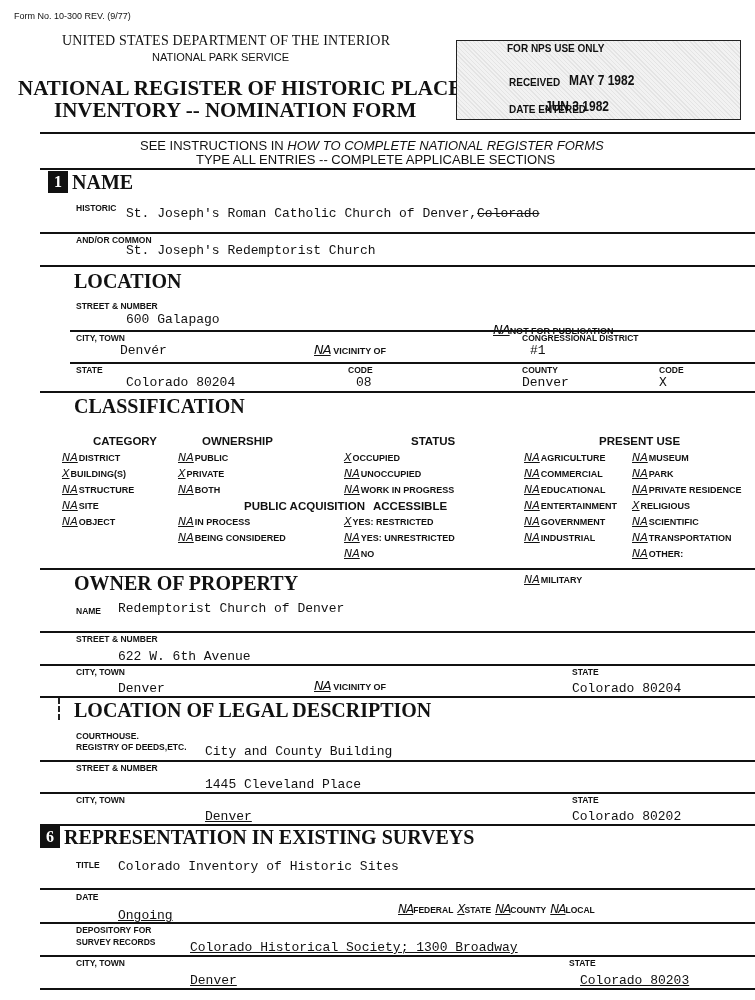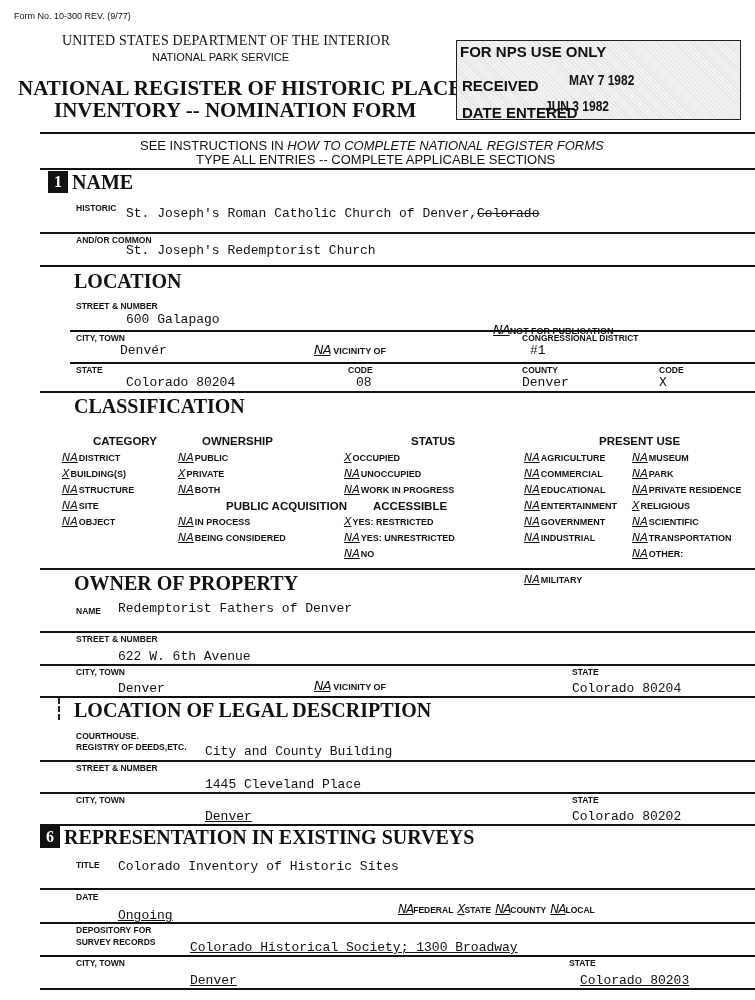--- a/index.html
+++ b/index.html
@@ -10,21 +10,21 @@
   .mono { font-family:"Liberation Mono", "DejaVu Sans Mono", monospace; }
   .hand { font-family:"DejaVu Sans", sans-serif; font-style:italic; letter-spacing:-1px; }
   .lbl { font-size:8.5px; font-weight:bold; letter-spacing:0; }
   .val { font-size:13px; }
   .rule { position:absolute; height:2px; background:#111; }
   .section-title { font-family:"Liberation Serif", serif; font-weight:bold; font-size:20px; position:absolute; white-space:nowrap; }
   .numbox { display:inline-block; background:#111; color:#fff; font-family:"Liberation Serif", serif; font-weight:bold;
             font-size:16px; width:20px; height:22px; text-align:center; line-height:22px; margin-right:4px; vertical-align:2px; }
   .nps { position:absolute; left:456px; top:40px; width:283px; height:78px; border:1.5px solid #222;
          background: repeating-linear-gradient(45deg,#e4e4e4 0 1px,#f2f2f2 1px 3px); }
-  .nps .lbl { font-size:15px; }
+  .nps .lbl { font-size:10px;margin-left:47px; }
   .stamp { font-family:"Liberation Sans Narrow","Liberation Sans", sans-serif; font-weight:bold; font-size:15px; transform:scaleX(0.8); transform-origin:left; }
   .col-head { font-size:11.5px; font-weight:bold; position:absolute; white-space:nowrap; }
   .item { position:absolute; white-space:nowrap; font-size:9px; font-weight:bold; }
   .item .mk { font-family:"DejaVu Sans", sans-serif; font-style:italic; font-size:11px; font-weight:normal; text-decoration:underline; margin-right:1px; }
   .strike { text-decoration:line-through; }
 </style>
 </head>
 <body>
 
 <div class="abs" style="left:14px;top:11px;font-size:9px;">Form No. 10-300   REV. (9/77)</div>
@@ -95,21 +95,21 @@
     <div class="item" style="left: 62px; top: 499px;"><span class="mk">NA</span><span>SITE</span></div>
     <div class="item" style="left: 62px; top: 515px;"><span class="mk">NA</span><span>OBJECT</span></div>
   </div>
 
 <div class="col-head" style="left:202px;top:435px;">OWNERSHIP</div>
 <div id="own-list">
     <div class="item" style="left: 178px; top: 451px;"><span class="mk">NA</span><span>PUBLIC</span></div>
     <div class="item" style="left: 178px; top: 467px;"><span class="mk">X</span><span>PRIVATE</span></div>
     <div class="item" style="left: 178px; top: 483px;"><span class="mk">NA</span><span>BOTH</span></div>
   </div>
-<div class="col-head" style="left:184px;top:500px;padding-left:42px;">PUBLIC ACQUISITION</div>
+<div class="col-head" style="left:202px;top:500px;padding-left:42px;">PUBLIC ACQUISITION</div>
 <div id="acq-list">
     <div class="item" style="left: 178px; top: 515px;"><span class="mk">NA</span><span>IN PROCESS</span></div>
     <div class="item" style="left: 178px; top: 531px;"><span class="mk">NA</span><span>BEING CONSIDERED</span></div>
   </div>
 
 <div class="col-head" style="left:372px;top:435px;margin-left:39px;">STATUS</div>
 <div id="status-list">
     <div class="item" style="left: 344px; top: 451px;"><span class="mk">X</span><span>OCCUPIED</span></div>
     <div class="item" style="left: 344px; top: 467px;"><span class="mk">NA</span><span>UNOCCUPIED</span></div>
     <div class="item" style="left: 344px; top: 483px;"><span class="mk">NA</span><span>WORK IN PROGRESS</span></div>
@@ -138,21 +138,21 @@
     <div class="item" style="left: 632px; top: 499px;"><span class="mk">X</span><span>RELIGIOUS</span></div>
     <div class="item" style="left: 632px; top: 515px; text-align: right;"><span class="mk">NA</span><span>SCIENTIFIC</span></div>
     <div class="item" style="left: 632px; top: 531px;"><span class="mk">NA</span><span>TRANSPORTATION</span></div>
     <div class="item" style="left: 632px; top: 547px;"><span class="mk">NA</span><span>OTHER:</span></div>
   </div>
 
 <div class="rule" style="left:40px;top:568px;width:715px;"></div>
 
 <div class="section-title" style="left:74px;top:572px;">OWNER OF PROPERTY</div>
 <div class="abs lbl" style="left:76px;top:606px;">NAME</div>
-<div class="abs mono val" style="left:118px;top:601px;">Redemptorist Fathers of Denver</div>
+<div class="abs mono val" style="left:118px;top:601px;">Redemptorist Church of Denver</div>
 <div class="rule" style="left:40px;top:631px;width:715px;"></div>
 <div class="abs lbl" style="left:76px;top:634px;">STREET &amp; NUMBER</div>
 <div class="abs mono val" style="left:118px;top:649px;">622 W. 6th Avenue</div>
 <div class="rule" style="left:40px;top:664px;width:715px;"></div>
 <div class="abs lbl" style="left:76px;top:667px;">CITY, TOWN</div>
 <div class="abs mono val" style="left:118px;top:681px;">Denver</div>
 <div class="abs" style="left:314px;top:678px;font-size:9px;font-weight:bold;">
   <span class="hand" style="font-size:13px;text-decoration:underline;font-weight:normal;">NA</span> <span>VICINITY OF</span>
 </div>
 <div class="abs lbl" style="left:572px;top:667px;">STATE</div>

